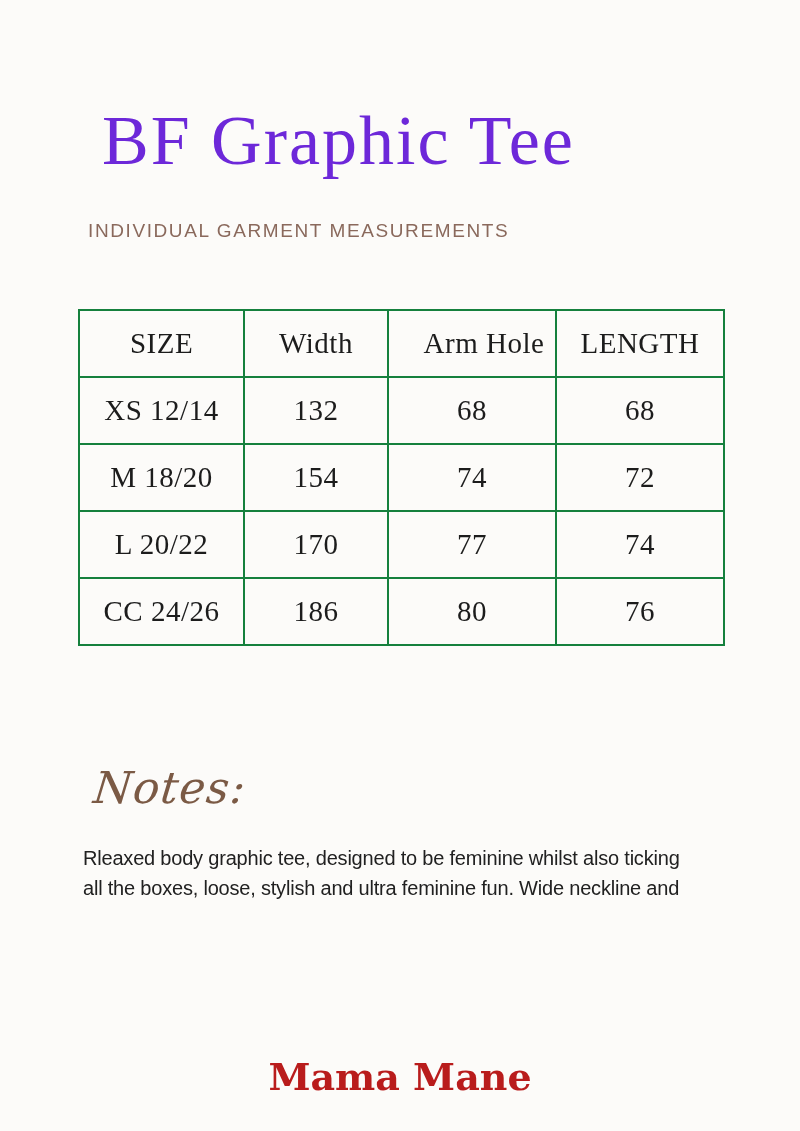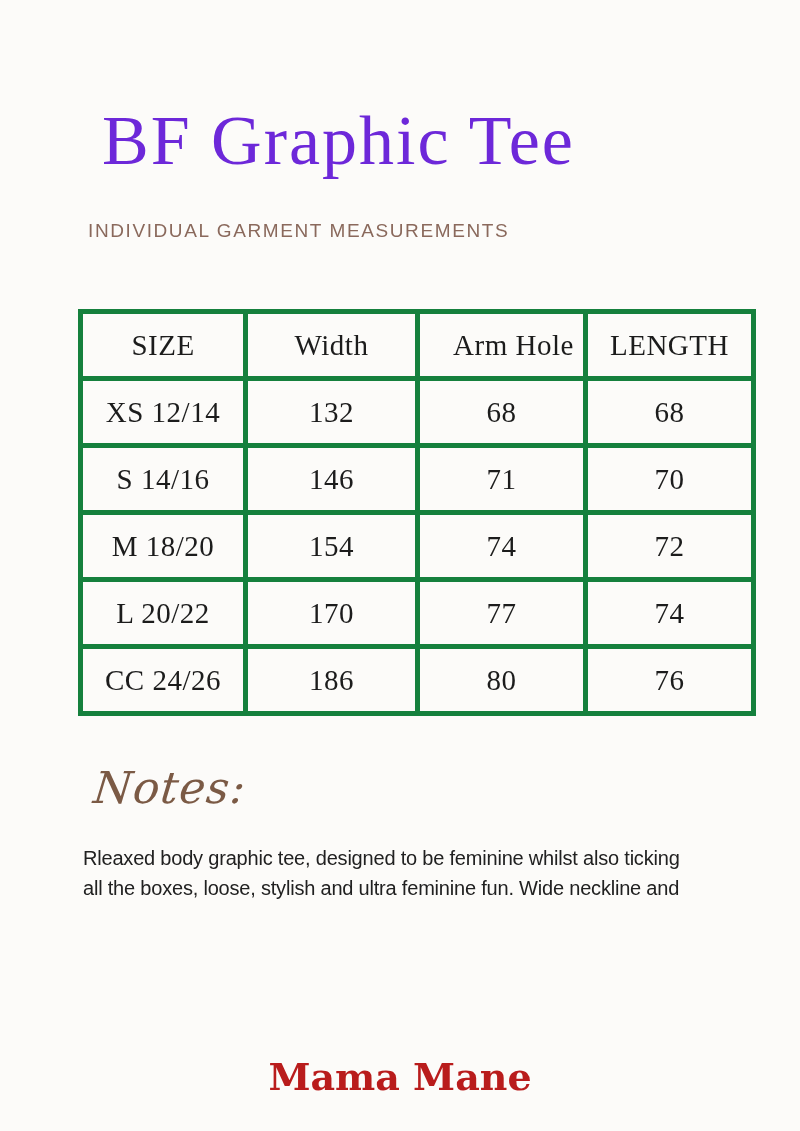--- a/index.html
+++ b/index.html
@@ -45,39 +45,39 @@
     position: absolute;
     left: 78px;
     top: 309px;
     width: 638px;
     border-collapse: collapse;
     table-layout: fixed;
     color: #1c1c1c;
   }
   table.size-table th,
   table.size-table td {
-    border: 5px solid #15803d;
+    border: 2px solid #15803d;
     text-align: center;
     vertical-align: middle;
     font-weight: 400;
     font-family: "Liberation Serif", serif;
     background: #fcfbf9;
   }
   table.size-table th {
     height: 67px;
     font-size: 29px;
     letter-spacing: 0.5px;
   }
   table.size-table td {
     height: 67px;
     font-size: 29px;
     letter-spacing: 0.5px;
   }
   .col-size   { width: 165px; }
-  .col-width  { width: 172px; }
+  .col-width  { width: 144px; }
   .col-arm    { width: 168px; padding-left: 24px; }
   .col-length { width: 168px; }
 
   .notes-heading {
     position: absolute;
     left: 94px;
     top: 762px;
     font-family: "DejaVu Serif", serif;
     font-style: italic;
     font-weight: 400;
@@ -131,26 +131,20 @@
       </tr>
     </thead>
     <tbody>
       <tr>
         <td>XS 12/14</td>
         <td>132</td>
         <td>68</td>
         <td>68</td>
       </tr>
       <tr>
-        <td>S 14/16</td>
-        <td>146</td>
-        <td>71</td>
-        <td>70</td>
-      </tr>
-      <tr>
         <td>M 18/20</td>
         <td>154</td>
         <td>74</td>
         <td>72</td>
       </tr>
       <tr>
         <td>L 20/22</td>
         <td>170</td>
         <td>77</td>
         <td>74</td>

